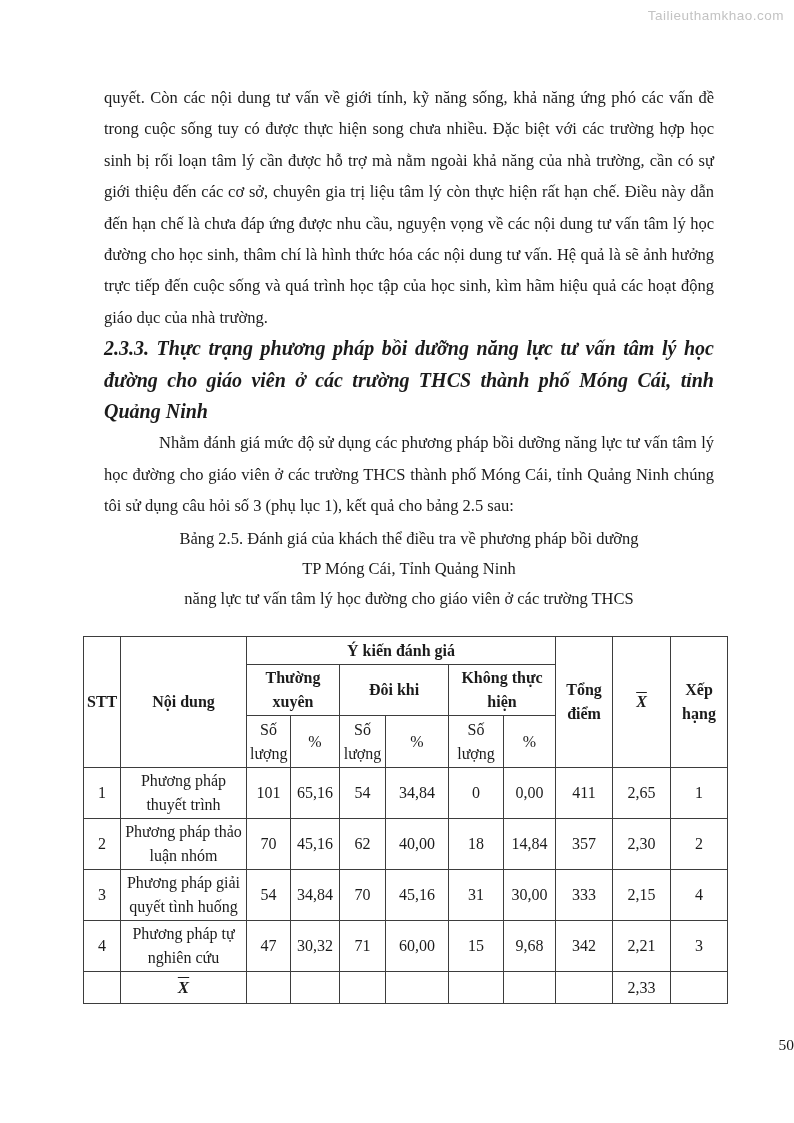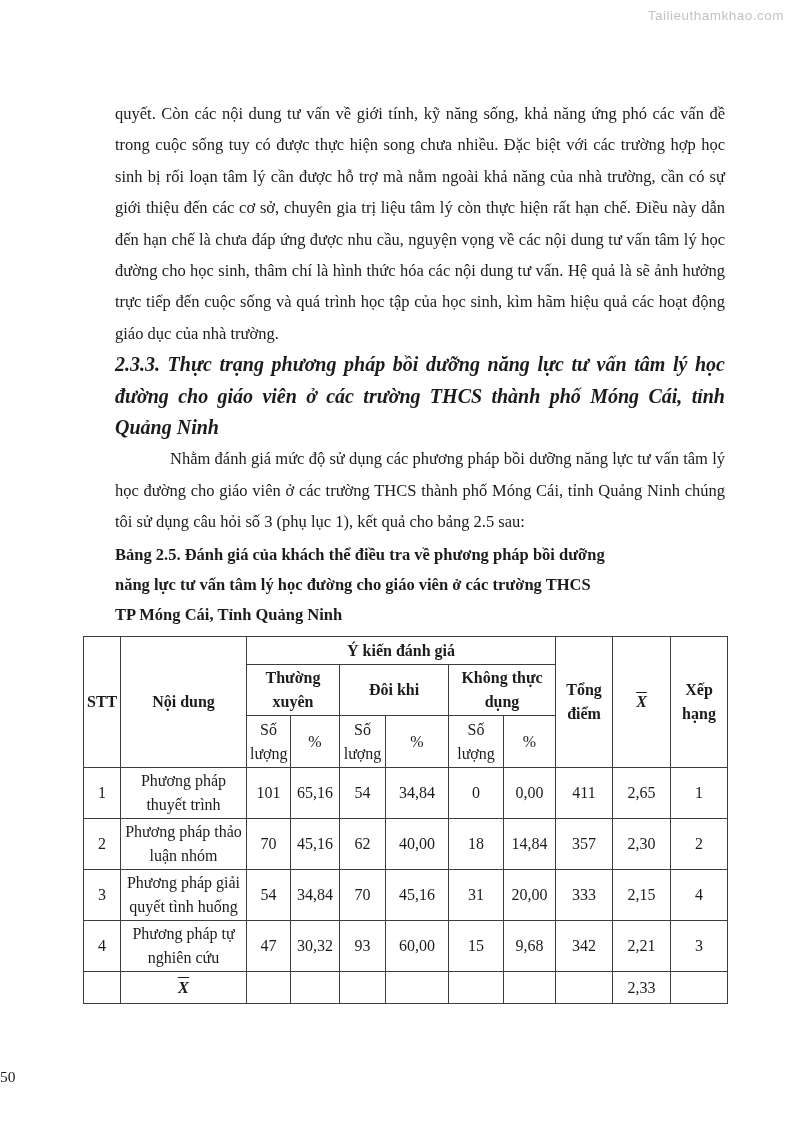--- a/index.html
+++ b/index.html
@@ -19,43 +19,43 @@
     right: 10px;
     font-family: "Liberation Sans", sans-serif;
     font-size: 13.5px;
     color: #c3c3c3;
     text-shadow: 1px 1px 0 #ffffff;
     letter-spacing: 0.5px;
   }
   .content {
     position: absolute;
     top: 82px;
-    left: 115px;
+    left: 104px;
     width: 610px;
-    margin-top: 16px;
   }
   .para {
     font-size: 16.5px;
     line-height: 31.4px;
     text-align: justify;
     margin: 0;
   }
   .para.indented { text-indent: 55px; }
   .section-heading {
     font-size: 20px;
     line-height: 31.4px;
     text-align: justify;
     font-weight: bold;
     font-style: italic;
     margin: 0;
   }
   .table-caption {
-    font-weight: bold;
+    font-weight: normal;
     font-size: 16.5px;
     line-height: 30px;
+    text-align: center;
     margin-top: 2px;
   }
   .data-table {
     position: absolute;
     top: 636px;
     left: 83px;
     border-collapse: collapse;
     table-layout: fixed;
     width: 644px;
     font-size: 16px;
@@ -86,40 +86,39 @@
     font-style: italic;
     text-decoration: overline;
     padding: 0 2px;
   }
   .foot-label { font-size: 17px; }
   .page-number {
     position: absolute;
     top: 1036px;
     left: 0;
     width: 100%;
-    text-align: left;
+    text-align: right;
     font-size: 15.5px;
-    margin-top: 32px;
   }
 </style>
 </head>
 <body>
 
 <div class="page">
 
   <div class="watermark">Tailieuthamkhao.com</div>
 
   <div class="content">
     <p class="para">quyết. Còn các nội dung tư vấn về giới tính, kỹ năng sống, khả năng ứng phó các vấn đề trong cuộc sống tuy có được thực hiện song chưa nhiều. Đặc biệt với các trường hợp học sinh bị rối loạn tâm lý cần được hỗ trợ mà nằm ngoài khả năng của nhà trường, cần có sự giới thiệu đến các cơ sở, chuyên gia trị liệu tâm lý còn thực hiện rất hạn chế. Điều này dẫn đến hạn chế là chưa đáp ứng được nhu cầu, nguyện vọng về các nội dung tư vấn tâm lý học đường cho học sinh, thâm chí là hình thức hóa các nội dung tư vấn. Hệ quả là sẽ ảnh hưởng trực tiếp đến cuộc sống và quá trình học tập của học sinh, kìm hãm hiệu quả các hoạt động giáo dục của nhà trường.</p>
     <p class="section-heading">2.3.3. Thực trạng phương pháp bồi dưỡng năng lực tư vấn tâm lý học đường cho giáo viên ở các trường THCS thành phố Móng Cái, tỉnh Quảng Ninh</p>
     <p class="para indented">Nhằm đánh giá mức độ sử dụng các phương pháp bồi dưỡng năng lực tư vấn tâm lý học đường cho giáo viên ở các trường THCS thành phố Móng Cái, tỉnh Quảng Ninh chúng tôi sử dụng câu hỏi số 3 (phụ lục 1), kết quả cho bảng 2.5 sau:</p>
     <div class="table-caption">
       <div>Bảng 2.5. Đánh giá của khách thể điều tra về phương pháp bồi dưỡng</div>
+      <div>TP Móng Cái, Tỉnh Quảng Ninh</div>
       <div>năng lực tư vấn tâm lý học đường cho giáo viên ở các trường THCS</div>
-      <div>TP Móng Cái, Tỉnh Quảng Ninh</div>
     </div>
   </div>
 
   <table class="data-table">
     <colgroup>
       <col style="width:37px">
         <col style="width:126px">
       <col style="width:44px">
         <col style="width:49px">
       <col style="width:46px">
@@ -135,21 +134,21 @@
         <th rowspan="3">STT</th>
         <th rowspan="3">Nội dung</th>
         <th colspan="6">Ý kiến đánh giá</th>
         <th rowspan="3">Tổng điểm</th>
         <th rowspan="3"><span class="xbar">X</span></th>
         <th rowspan="3">Xếp hạng</th>
       </tr>
       <tr class="row-h2">
         <th colspan="2">Thường xuyên</th>
         <th colspan="2">Đôi khi</th>
-        <th colspan="2">Không thực dụng</th>
+        <th colspan="2">Không thực hiện</th>
       </tr>
       <tr class="row-h3">
         <td>Số lượng</td>
         <td>%</td>
         <td>Số lượng</td>
         <td>%</td>
         <td>Số lượng</td>
         <td>%</td>
       </tr>
     </thead>
@@ -181,31 +180,31 @@
         <td>2</td>
       </tr>
       <tr class="row-body">
         <td>3</td>
         <td class="cell-content">Phương pháp giải quyết tình huống</td>
         <td>54</td>
         <td>34,84</td>
         <td>70</td>
         <td>45,16</td>
         <td>31</td>
-        <td>20,00</td>
+        <td>30,00</td>
         <td>333</td>
         <td>2,15</td>
         <td>4</td>
       </tr>
       <tr class="row-body">
         <td>4</td>
         <td class="cell-content">Phương pháp tự nghiên cứu</td>
         <td>47</td>
         <td>30,32</td>
-        <td>93</td>
+        <td>71</td>
         <td>60,00</td>
         <td>15</td>
         <td>9,68</td>
         <td>342</td>
         <td>2,21</td>
         <td>3</td>
       </tr>
       <tr class="row-foot">
         <td></td>
         <td class="foot-label"><span class="xbar">X</span></td>

